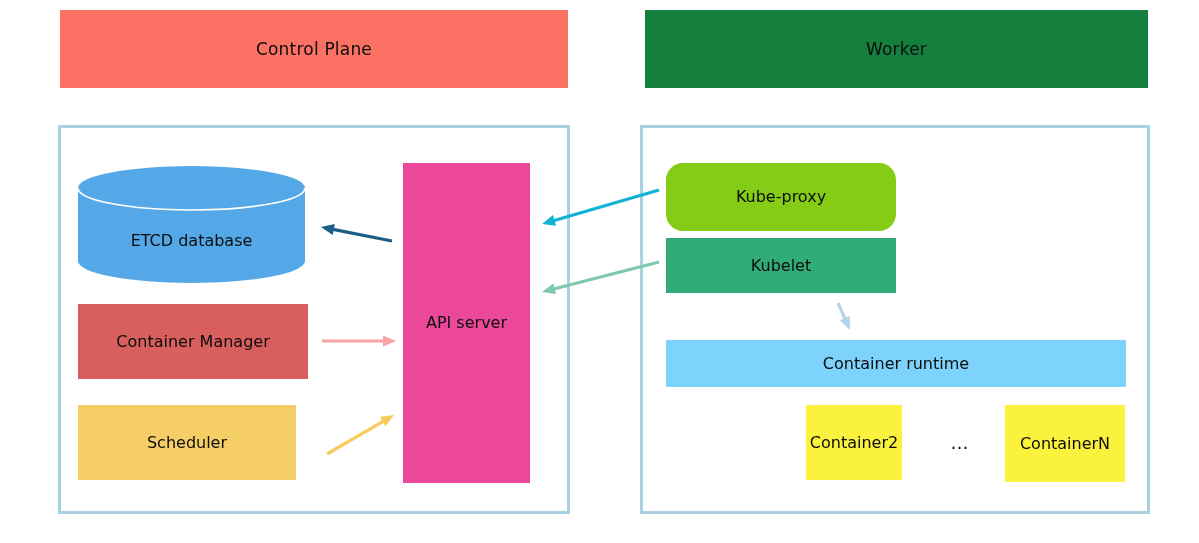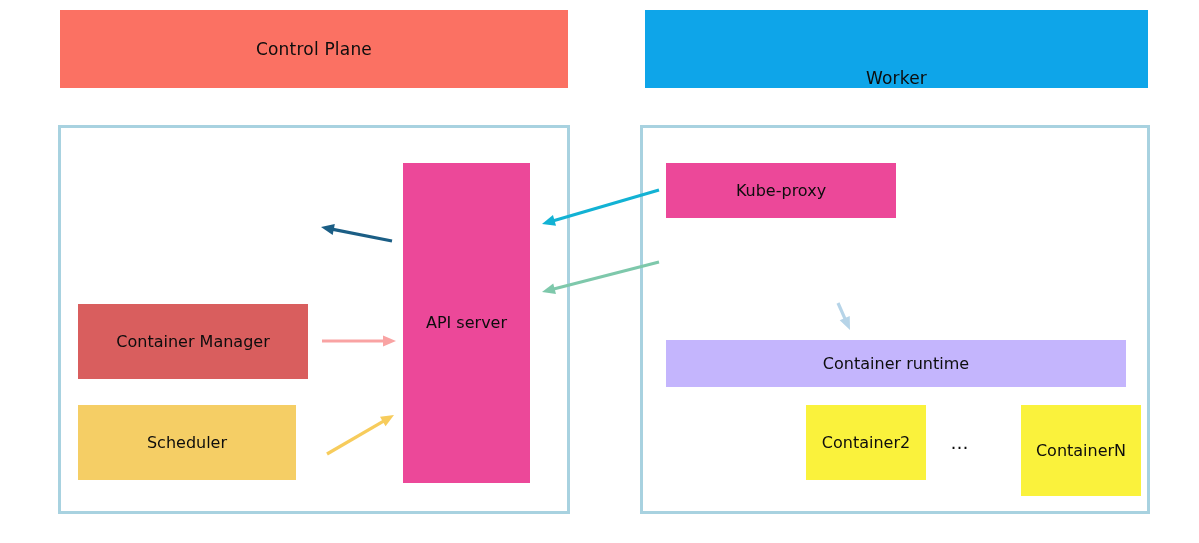--- a/index.html
+++ b/index.html
@@ -76,59 +76,70 @@
 </style>
 </head>
 <body>
 
 <div id="diagram" style="width: 1199px; height: 543px; background: rgb(255, 255, 255);">
 
   <div class="hdr" id="hdr-control-plane" style="left: 60px; top: 10px; width: 508px; height: 78px; background: rgb(251, 113, 99);">
     <span>Control Plane</span>
   </div>
 
-  <div class="hdr" id="hdr-worker" style="left: 645px; top: 10px; width: 503px; height: 78px; background: #0ea5e9; align-items: flex-end;">
+  <div class="hdr" id="hdr-worker" style="left: 645px; top: 10px; width: 503px; height: 78px; background: #15803d;">
     <span>Worker</span>
   </div>
 
   <div class="panel" id="panel-control-plane" style="left: 58px; top: 125px; width: 512px; height: 389px; border-color: rgb(168, 210, 224);"></div>
   <div class="panel" id="panel-worker" style="left: 640px; top: 125px; width: 510px; height: 389px; border-color: rgb(168, 210, 224);"></div>
 
+  <div class="cylinder" id="node-etcd" style="left: 78px; top: 166px; width: 227px; height: 117px;">
+    <svg id="etcd-svg" width="100%" height="100%" viewBox="0 0 227 117" preserveAspectRatio="none">
+      <path id="etcd-body" d="M0,22 L0,95 A113.5,22 0 0 0 227,95 L227,22 Z" fill="#54a8e8"></path>
+      <ellipse id="etcd-cap" cx="113.5" cy="22" rx="113.5" ry="22" fill="#54a8e8"></ellipse>
+      <path id="etcd-cap-line" d="M0,22 A113.5,22 0 0 0 227,22" fill="none" stroke-width="1.6" stroke="#ffffff"></path>
+    </svg>
+    <div class="cyl-label" id="etcd-label" style="top: 64.5px;">ETCD database</div>
+  </div>
 
   <div class="node" id="node-controller-manager" style="left: 78px; top: 304px; width: 230px; height: 75px; background: rgb(217, 94, 94);">
     <span>Container Manager</span>
   </div>
 
   <div class="node" id="node-scheduler" style="left: 78px; top: 405px; width: 218px; height: 75px; background: rgb(245, 206, 101);">
     <span>Scheduler</span>
   </div>
 
   <div class="node" id="node-api-server" style="left: 403px; top: 163px; width: 127px; height: 320px; background: #ec4899;">
     <span>API server</span>
   </div>
 
-  <div class="node" id="node-kube-proxy" style="left: 666px; top: 163px; width: 230px; height: 55px; background: #ec4899;">
+  <div class="node" id="node-kube-proxy" style="left: 666px; top: 163px; width: 230px; height: 68px; background: #84cc16; border-radius: 17px;">
     <span>Kube-proxy</span>
   </div>
 
+  <div class="node" id="node-kubelet" style="left: 666px; top: 238px; width: 230px; height: 55px; background: rgb(49, 171, 120);">
+    <span>Kubelet</span>
+  </div>
 
-  <div class="node" id="node-container-runtime" style="left: 666px; top: 340px; width: 460px; height: 47px; background: #c4b5fd;">
+  <div class="node" id="node-container-runtime" style="left: 666px; top: 340px; width: 460px; height: 47px; background: #7dd3fc;">
     <span>Container runtime</span>
   </div>
 
 
-  <div class="node" id="node-container-2" style="left: 806px; top: 405px; width: 120px; height: 75px; background: rgb(250, 242, 60);">
+  <div class="node" id="node-container-2" style="left: 806px; top: 405px; width: 96px; height: 75px; background: rgb(250, 242, 60);">
     <span>Container2</span>
   </div>
 
   <div class="ellipsis" id="containers-ellipsis" style="left: 930px; top: 405px; width: 60px; height: 75px;">
     <span>…</span>
   </div>
 
-  <div class="node" id="node-container-n" style="left: 1005px; top: 405px; width: 120px; height: 91px; background: rgb(250, 242, 60); margin-left: 16px;">
+  <div class="node" id="node-container-n" style="left: 1005px; top: 405px; width: 120px; height: 77px; background: rgb(250, 242, 60);">
     <span>ContainerN</span>
   </div>
 
   <svg class="arrows" id="arrow-layer" width="1199" height="543">
       <g>
         <line x1="392" y1="241" x2="331.8412495105046" y2="229.1377111710854" stroke="#1b5e85" stroke-width="3.2" stroke-linecap="butt"></line>
         <polygon points="321,227 334.8184303237583,224.11885727749637 332.6903920538996,234.91105136035168" fill="#1b5e85"></polygon>
       </g>
       <g>
         <line x1="322" y1="341" x2="384.95" y2="341" stroke="#f9a3a3" stroke-width="3.2" stroke-linecap="butt"></line>

